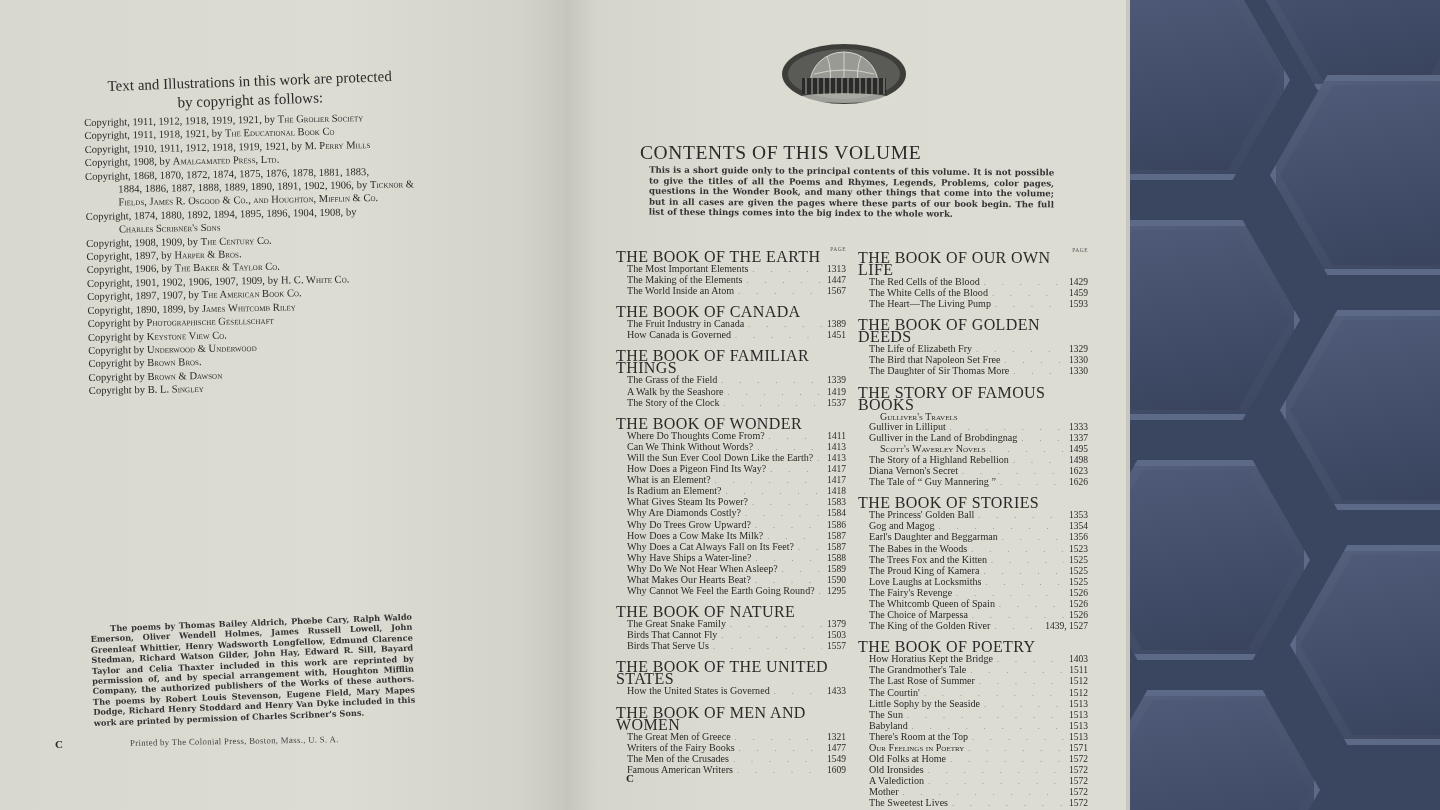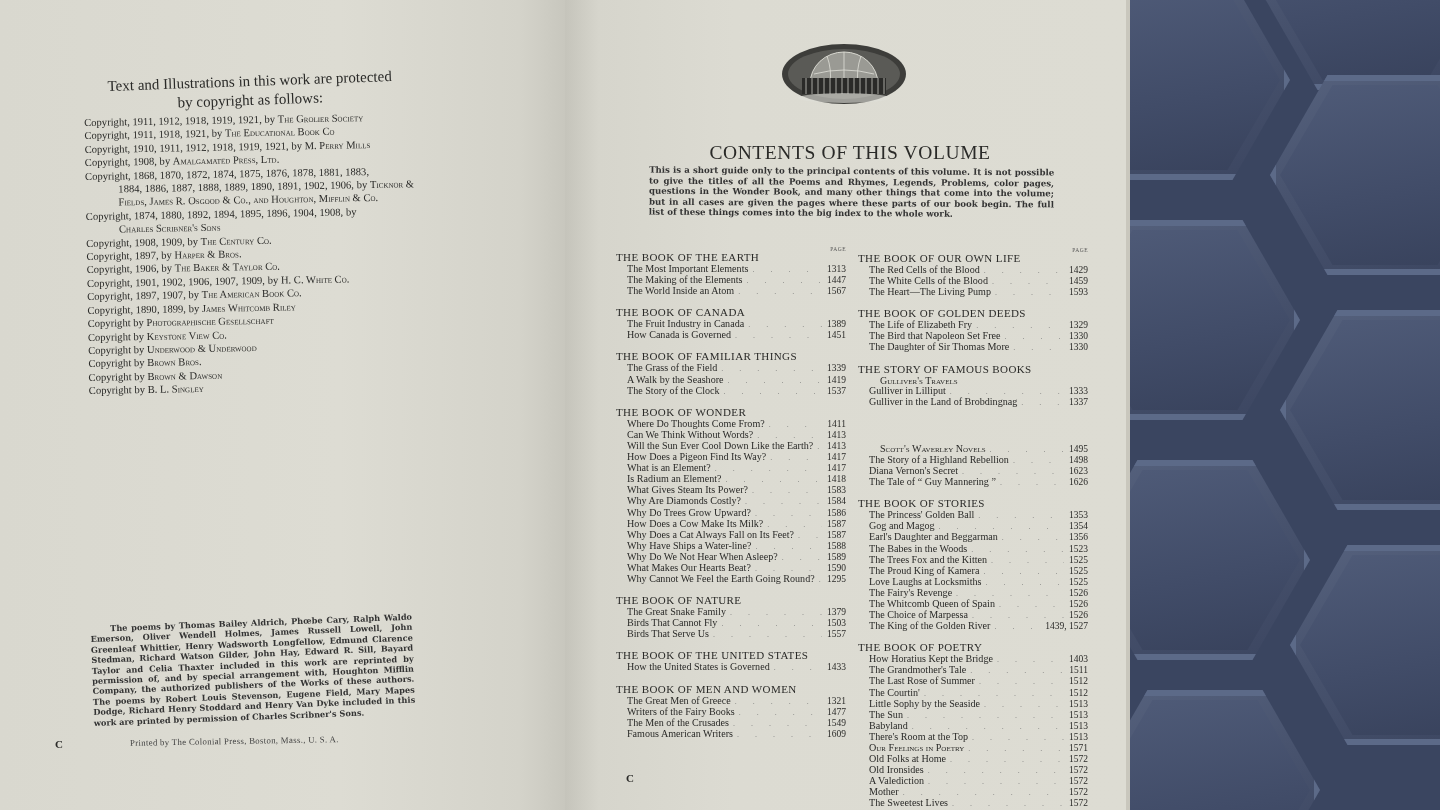--- a/index.html
+++ b/index.html
@@ -65,41 +65,41 @@
       letter-spacing: 0.3px; transform: rotate(-1deg); color: #444;
     }
     .sig-mark-left { position: absolute; left: 55px; top: 738px; font-size: 11px; font-weight: bold; }
 
     
     .globe {
       position: absolute; left: 780px; top: 38px; width: 128px; height: 68px;
     }
     .contents-title {
       position: absolute; left: 640px; top: 142px; width: 420px;
-      text-align: center; font-size: 19.5px; letter-spacing: 0.6px;
+      text-align: left; font-size: 19.5px; letter-spacing: 0.6px;
     }
     .intro {
       position: absolute; left: 649px; top: 166px; width: 405px;
       font-family: "DejaVu Serif", serif; font-size: 8.6px; line-height: 10.5px;
       text-align: justify; font-weight: bold; color: #333;
       transform: rotate(0.4deg);
     }
     .col {
       position: absolute; font-size: 10.1px; line-height: 10.1px;
     }
     .col-left { left: 616px; top: 244px; width: 230px; }
     .col-right { left: 858px; top: 245px; width: 230px; font-family: Liberation Serif, serif; }
     .page-label { text-align: right; font-size: 5.5px; letter-spacing: 0.5px; height: 7px; color: #555; }
     .section { margin-bottom: 9px; }
-    .section-title { font-size: 11px; letter-spacing: 0.4px; line-height: 12px; margin-bottom: 1px; }
+    .section-title { font-size: 16px; letter-spacing: 0.4px; line-height: 12px; margin-bottom: 1px; }
     .entry { display: flex; align-items: baseline; padding-left: 11px; }
     .entry .t { white-space: nowrap; }
     .entry .d { flex: 1; overflow: hidden; white-space: nowrap; color: #777; letter-spacing: 7px; padding-left: 4px; font-size: 8px; }
     .entry .p { white-space: nowrap; text-align: right; font-size: 9.5px; min-width: 24px; }
-    .entry.sub { padding-left: 22px; margin-top: 36px; }
+    .entry.sub { padding-left: 22px; }
     .entry.wrap .t { white-space: normal; text-align: justify; }
     .sub-head { padding-left: 22px; font-variant: small-caps; font-size: 10px; }
     .sig-mark-right { position: absolute; left: 626px; top: 772px; font-size: 11px; font-weight: bold; }
   </style>
 </head>
 <body>
 
 <div class="bg">
   <div class="hex" style="left:-60px;top:-20px;"></div>
   <div class="hex" style="left:140px;top:-110px;"></div>

